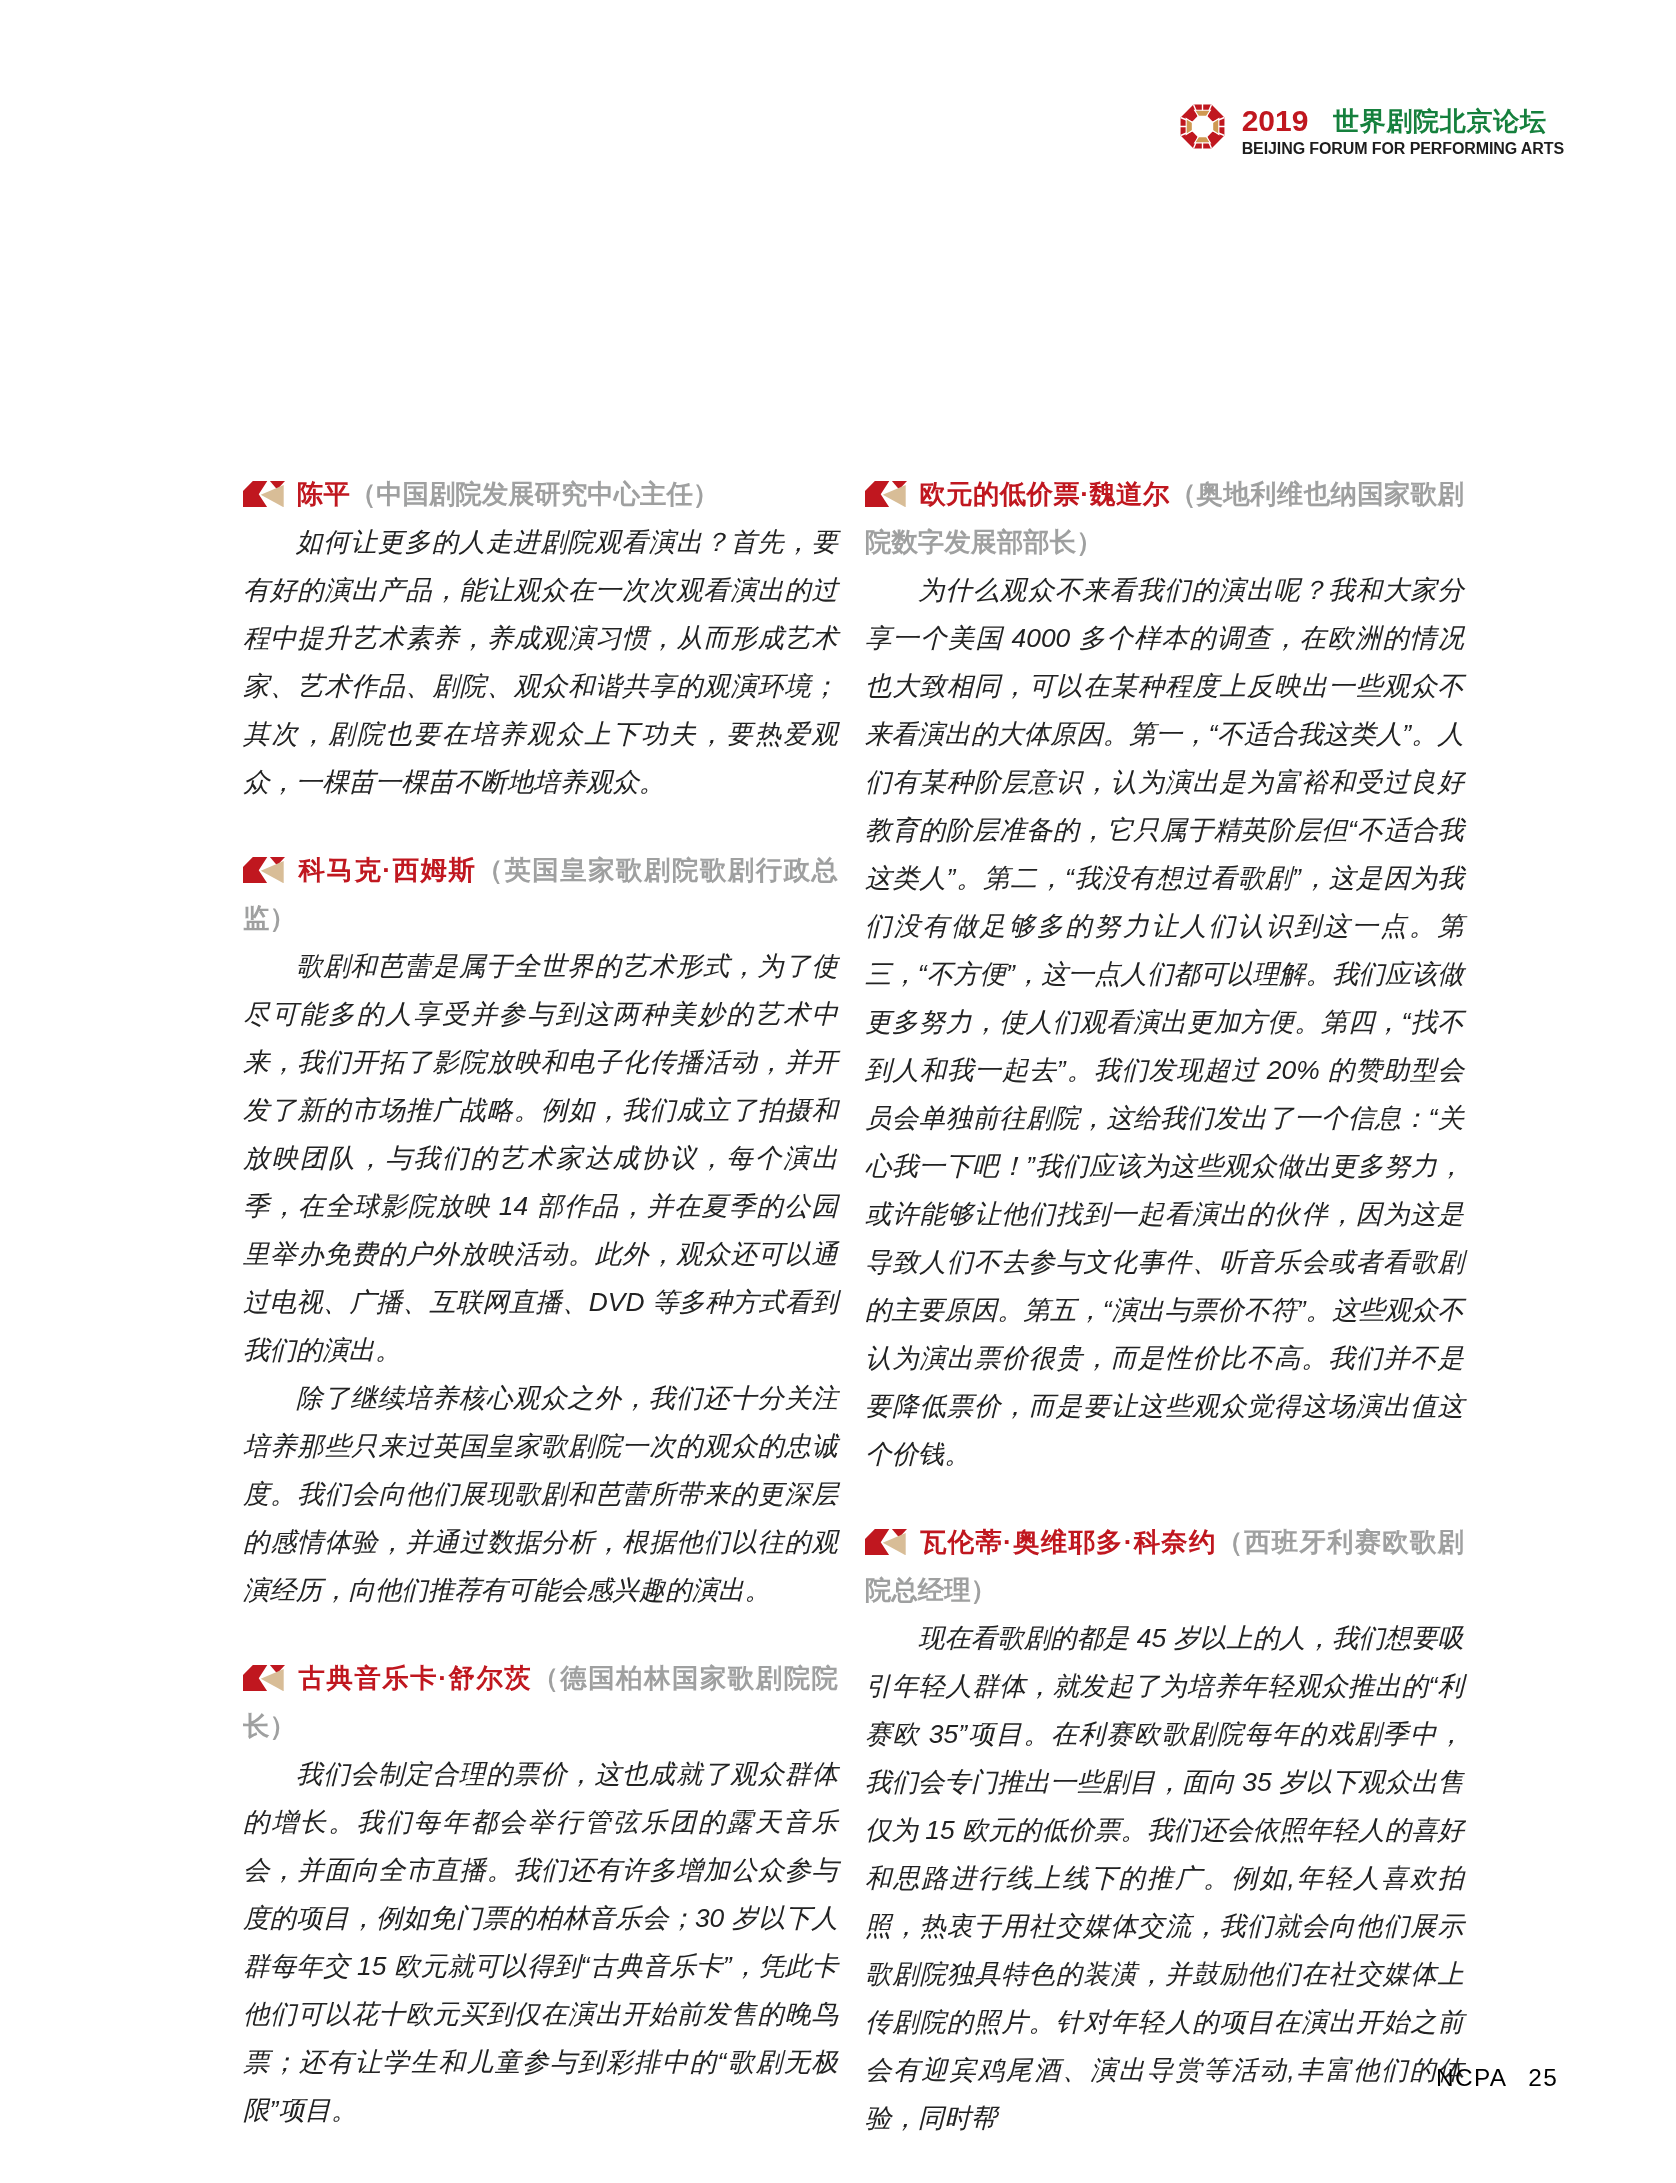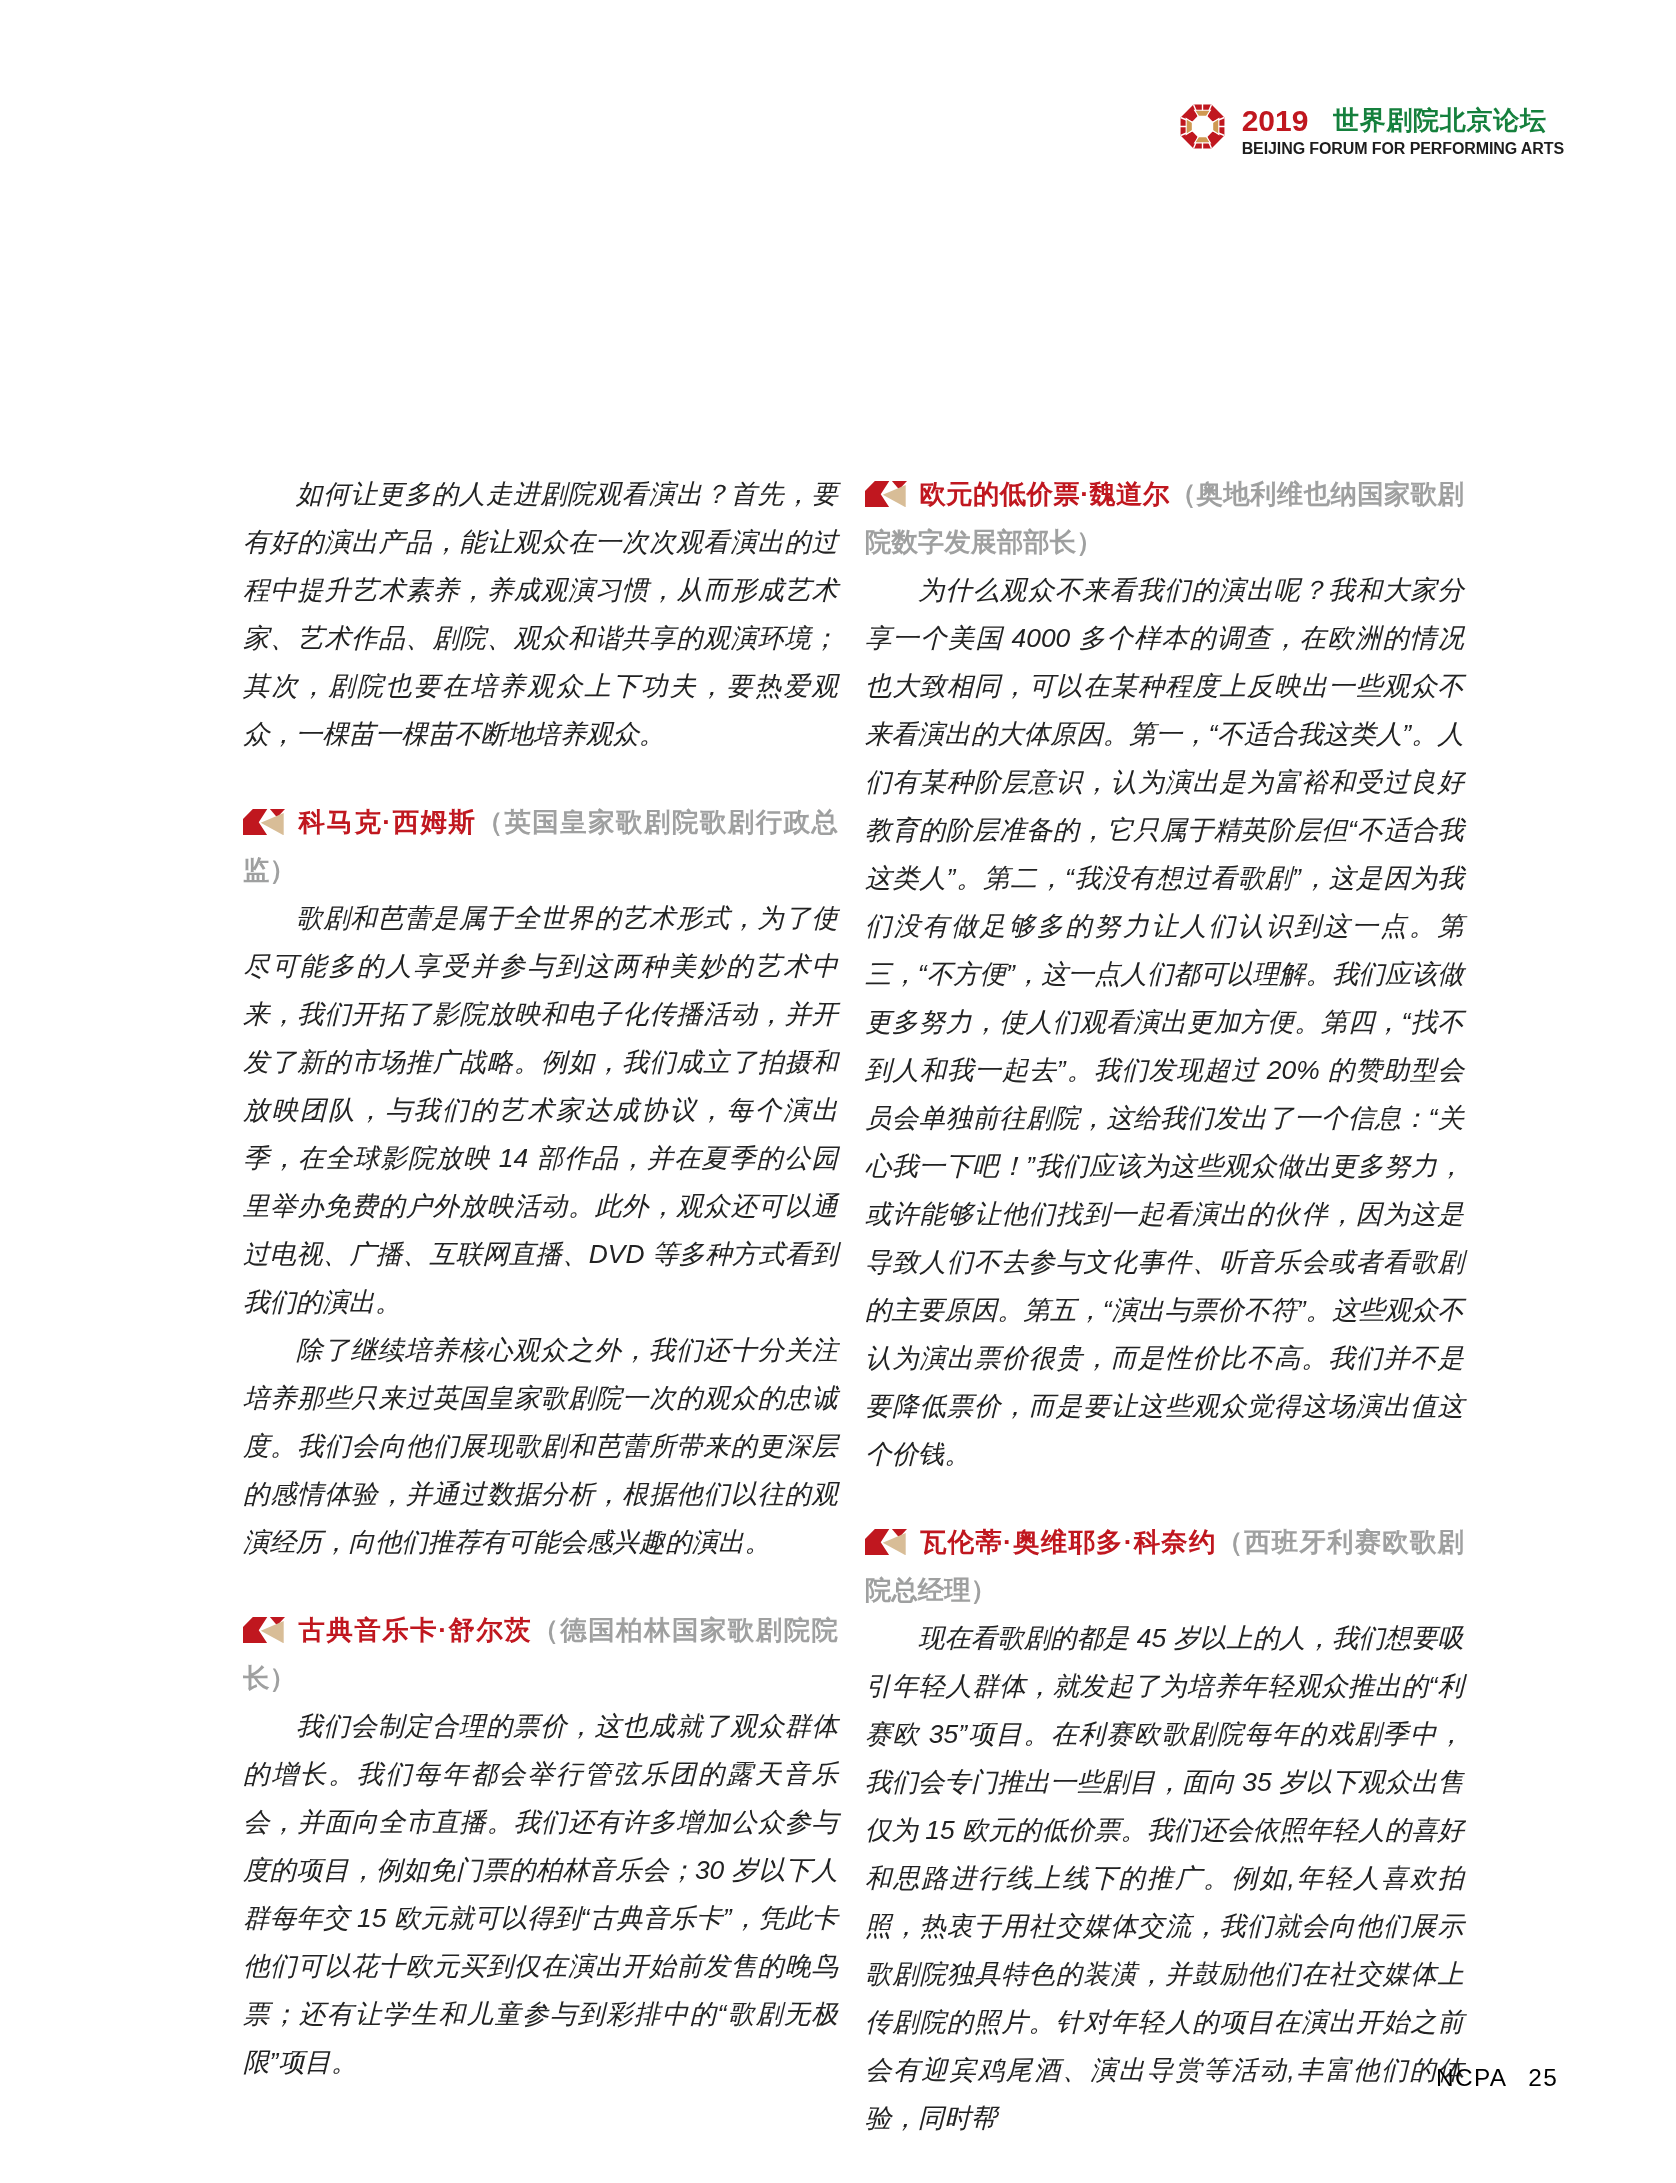--- a/index.html
+++ b/index.html
@@ -17,21 +17,21 @@
     color:var(--ink);
     overflow:hidden;
   }
   
   .brand{
     position:absolute;top:104px;right:112px;
     display:flex;align-items:flex-start;
   }
   .brand .gem{width:45px;height:51px;margin-right:17px;flex:0 0 auto;}
   .brand-text{display:flex;flex-direction:column;}
-  .brand-row1{display:flex;align-items:center;white-space:nowrap;}
+  .brand-row1{display:flex;align-items:flex-end;white-space:nowrap;}
   .brand-year{
     font-size:30px;font-weight:bold;color:var(--red);
     letter-spacing:0px;margin-right:10.6px;line-height:1.1;
   }
   .brand-title{
     font-size:26px;font-weight:bold;color:#15803d;
     letter-spacing:0.7px;line-height:1.2;margin-left:14px;
   }
   .brand-sub{
     font-size:16px;font-weight:bold;color:#1d1d1d;
@@ -102,20 +102,29 @@
         <span class="brand-year">2019</span>
         <span class="brand-title">世界剧院北京论坛</span>
       </div>
       <div class="brand-sub">BEIJING FORUM FOR PERFORMING ARTS</div>
     </div>
   </div>
 
   <div class="col col-left">
 
     <div class="section">
+      <h3 class="sec-head">
+        <span class="bullet">
+          <svg viewBox="0 0 64 40" xmlns="http://www.w3.org/2000/svg">
+            <polygon points="0,15 15,0 37,0 24,20 37,40 0,40" fill="#c0171f"></polygon>
+            <polygon points="41,0 64,0 52,13" fill="#c0171f"></polygon>
+            <polygon points="27,21 62,6 62,40" fill="#d8bd97"></polygon>
+          </svg>
+        </span><span class="spk">陈平</span><span class="aff">（中国剧院发展研究中心主任）</span>
+      </h3>
       <p class="para">如何让更多的人走进剧院观看演出？首先，要有好的演出产品，能让观众在一次次观看演出的过程中提升艺术素养，养成观演习惯，从而形成艺术家、艺术作品、剧院、观众和谐共享的观演环境；其次，剧院也要在培养观众上下功夫，要热爱观众，一棵苗一棵苗不断地培养观众。</p>
     </div>
 
     <div class="section">
       <h3 class="sec-head">
         <span class="bullet">
           <svg viewBox="0 0 64 40" xmlns="http://www.w3.org/2000/svg">
             <polygon points="0,15 15,0 37,0 24,20 37,40 0,40" fill="#c0171f"></polygon>
             <polygon points="41,0 64,0 52,13" fill="#c0171f"></polygon>
             <polygon points="27,21 62,6 62,40" fill="#d8bd97"></polygon>

